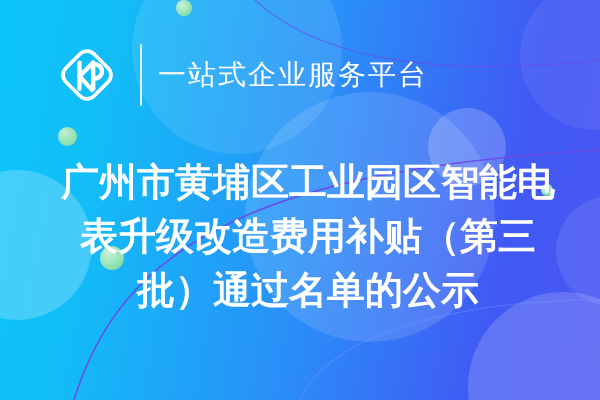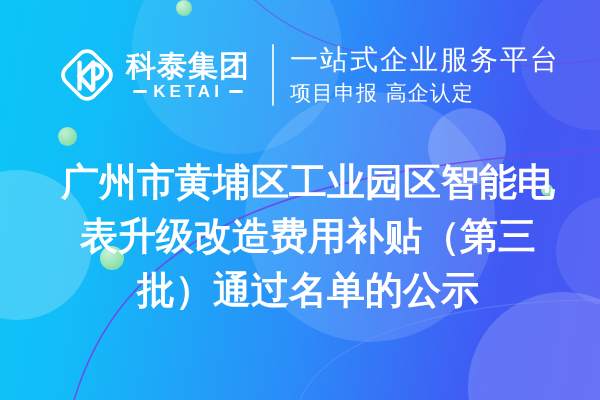--- a/index.html
+++ b/index.html
@@ -223,33 +223,24 @@
         </g>
         <g fill="none" stroke="#ffffff" stroke-width="7" stroke-linecap="round">
           <line x1="38" y1="30" x2="38" y2="72"></line>
           <line x1="38" y1="52" x2="60" y2="30"></line>
           <line x1="38" y1="52" x2="58" y2="74"></line>
         </g>
         <path d="M 60 30 L 60 72" stroke="#ffffff" stroke-width="7" stroke-linecap="round" fill="none"></path>
         <path d="M 60 32 C 78 32, 80 56, 60 56" fill="none" stroke="#ffffff" stroke-width="7" stroke-linecap="round"></path>
       </svg>
 
-      <div class="brand-words">
-        <div class="brand-cn">科泰集团</div>
-        <div class="brand-en-row">
-          <span class="brand-rule"></span>
-          <span class="brand-en">KETAI</span>
-          <span class="brand-rule"></span>
-        </div>
-      </div>
     </div>
 
     <div class="divider"></div>
 
     <div class="slogans">
       <div class="slogan-main">一站式企业服务平台</div>
-      <div class="slogan-sub">项目申报 高企认定</div>
     </div>
   </div>
 
   <div class="title">广州市黄埔区工业园区智能电表升级改造费用补贴（第三批）通过名单的公示</div>
 
 </div>
 
 </body></html>

